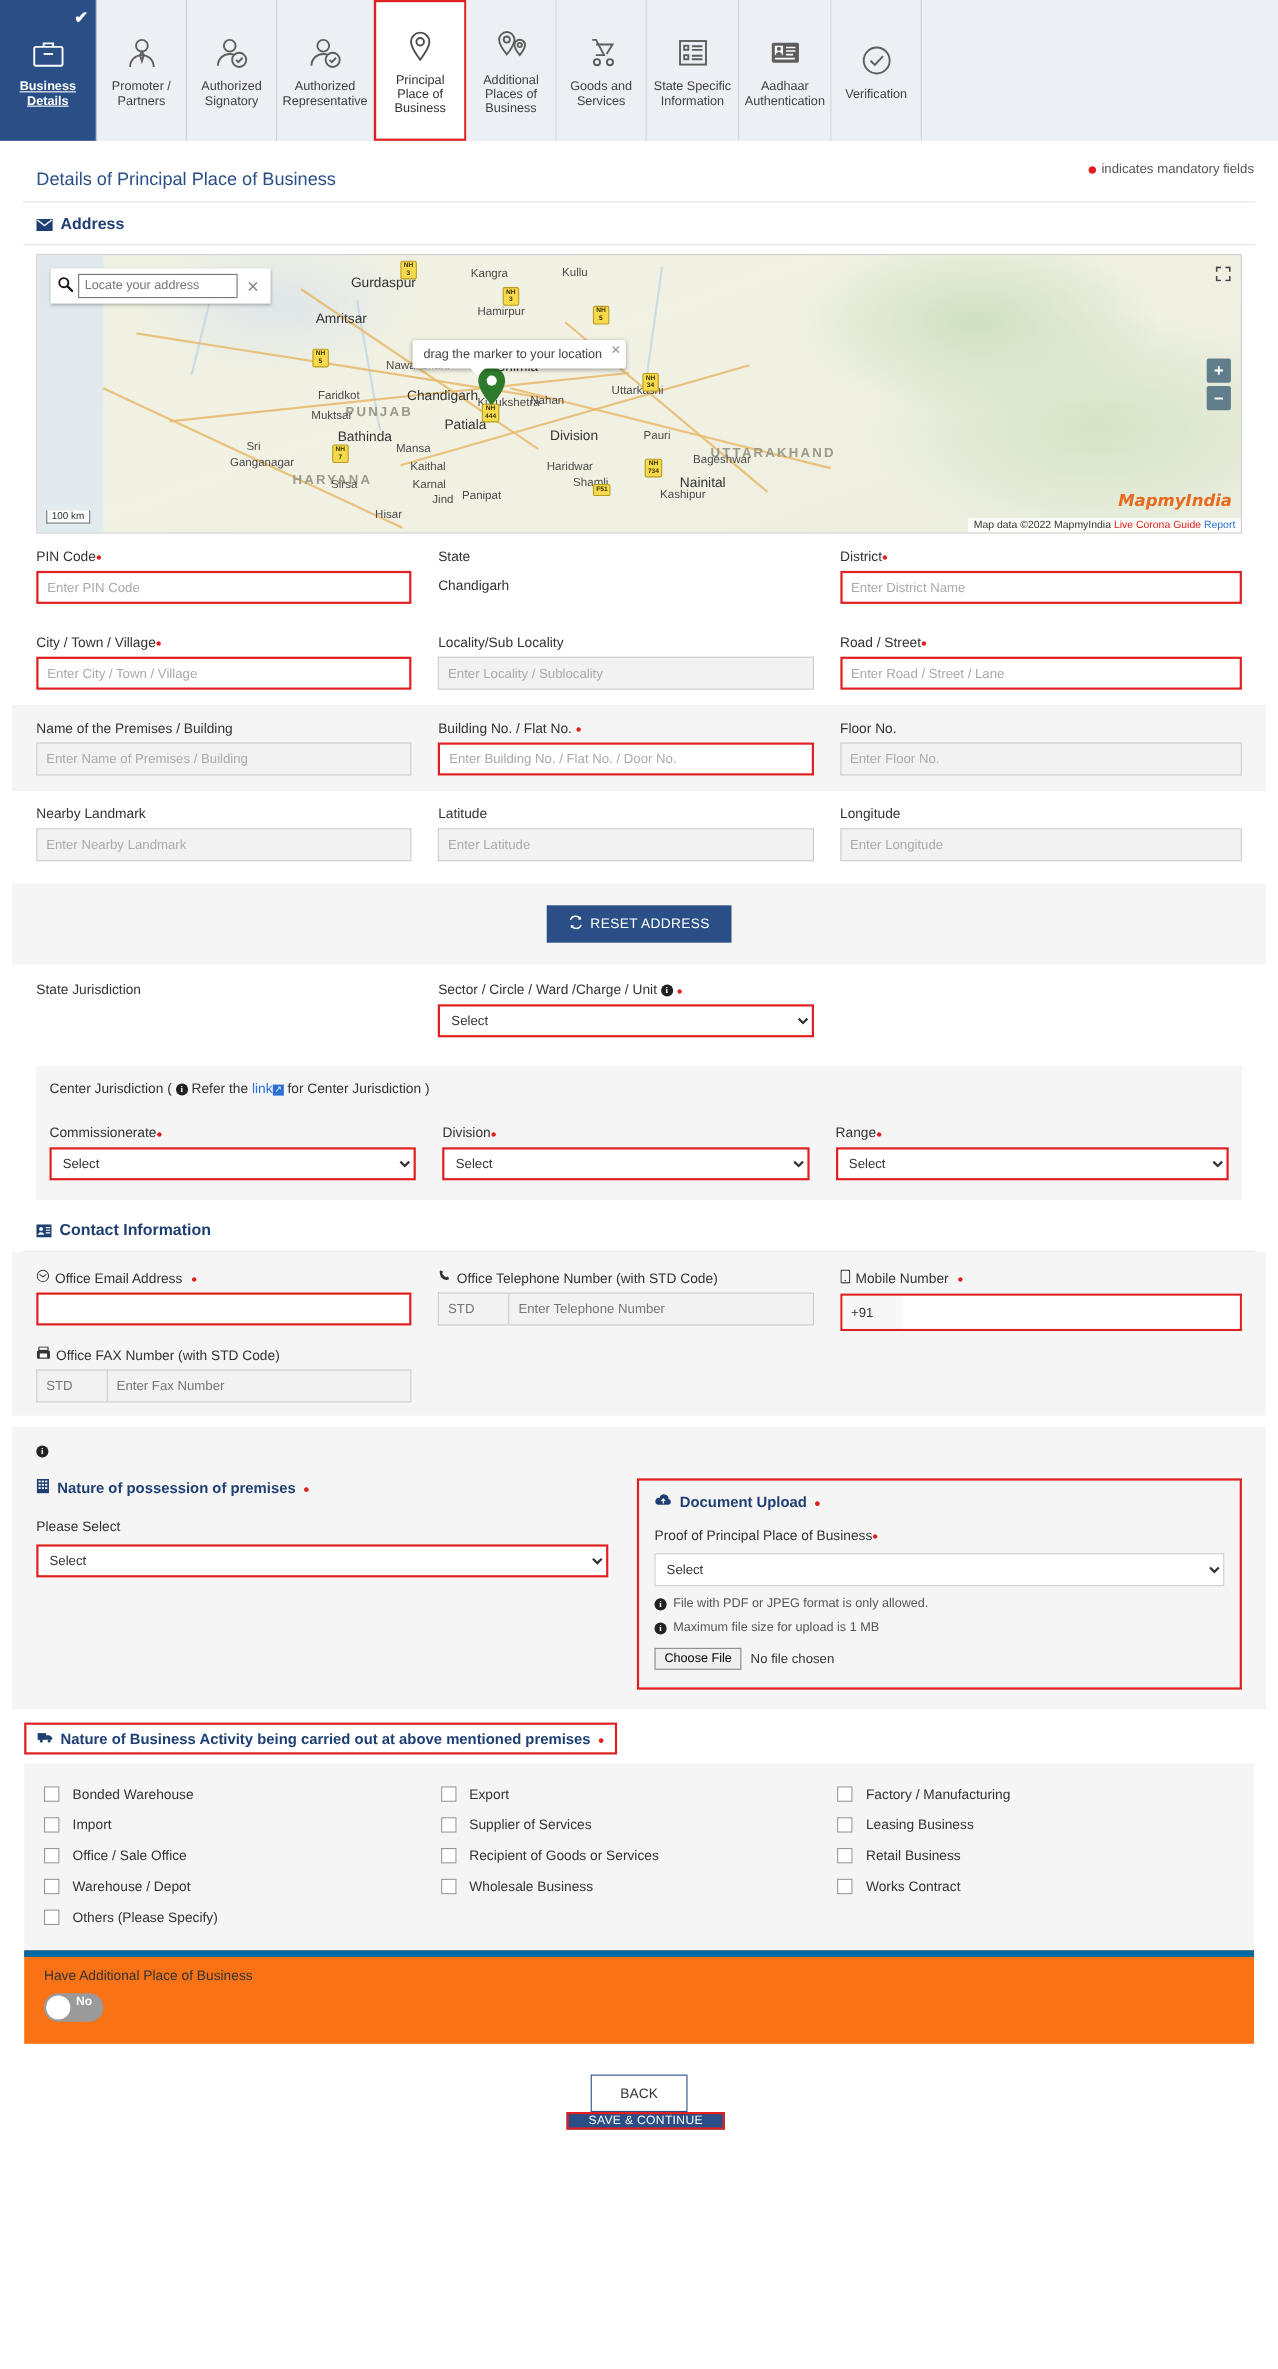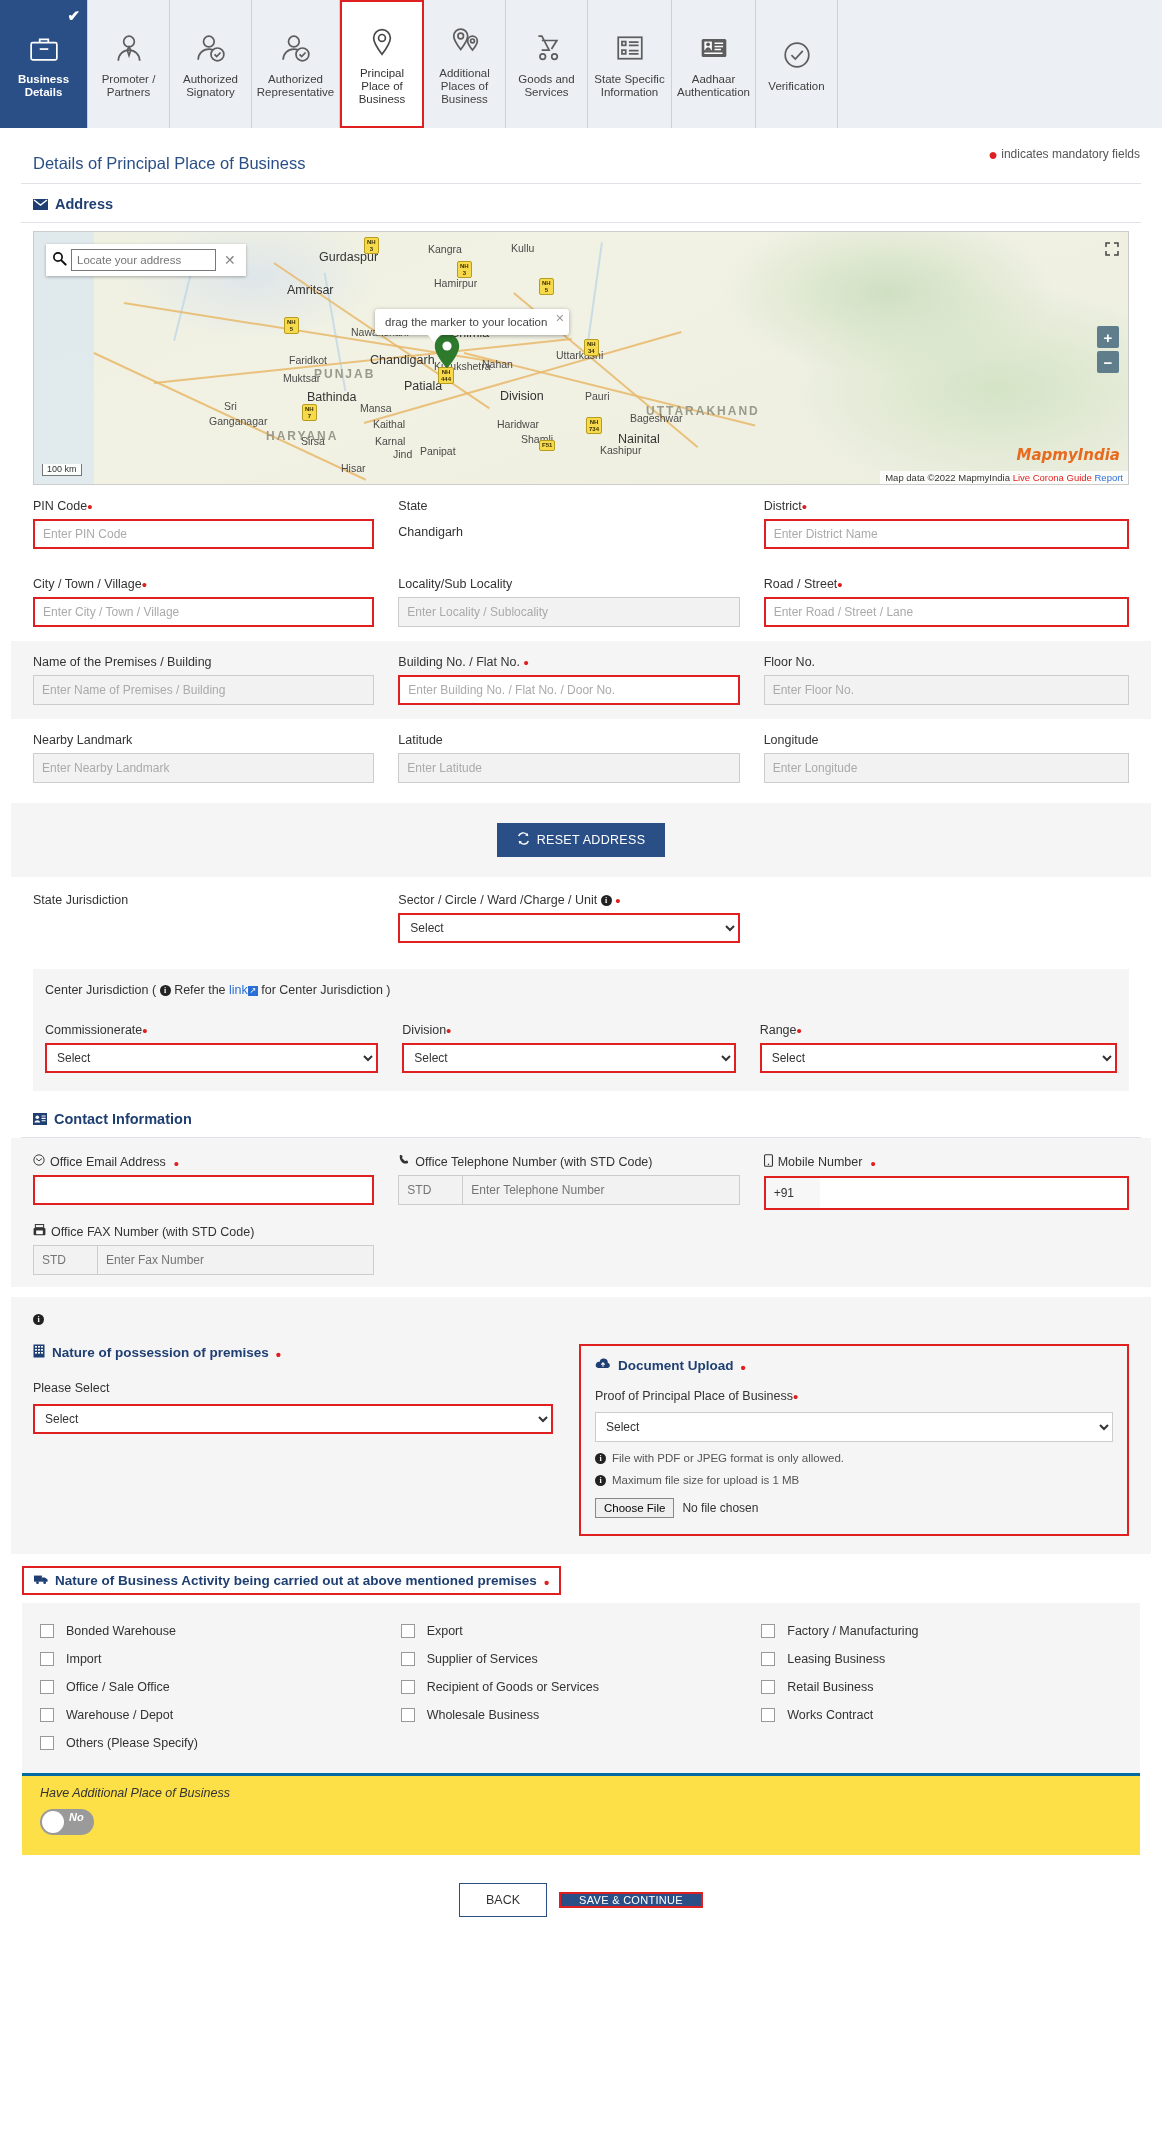--- a/index.html
+++ b/index.html
@@ -25,21 +25,21 @@
     flex:0 0 auto;
     background:#eceff3;
     border-right:1px solid #c9d2dc;
     display:flex; flex-direction:column; align-items:center; justify-content:center;
     padding:6px 4px 10px;
     cursor:pointer;
   }
   .tab .ticon { height:46px; display:flex; align-items:center; justify-content:center; margin-bottom:2px; }
   .tab .tlabel { font-size:11.5px; line-height:13px; text-align:center; color:#3f3f3f; }
   .tab.active { background:#2a4f86; }
-  .tab.active .tlabel { color:#ffffff; font-weight:bold; }
+  .tab.active .tlabel { color:#ffffff; font-weight:bold;text-decoration:underline; }
   .tab.current { background:#ffffff; border:2px solid #e02020; }
   .tab.current .tlabel { color:#333; }
   .tab .check { position:absolute; right:7px; top:7px; color:#fff; font-size:15px; font-weight:bold; }
 
   
   .mand { color:#e02020; font-size:15px; line-height:0; position:relative; top:2px; }
   .mand-note { position:absolute; right:22px; top:144px; font-size:12px; color:#555; }
   .mand-note .dot { color:#e02020; font-size:16px; position:relative; top:2px; }
 
   .content { position:absolute; left:11px; top:128px; width:1140px; }
@@ -193,29 +193,29 @@
     display:inline-flex; align-items:center; gap:7px;
     border:2px solid #e02020; padding:5px 10px; margin:12px 0 0 11px;
     color:#1f3f73; font-weight:bold; font-size:13.5px;
   }
   .act-grid { background:#f5f5f5; margin:8px 11px 0 11px; padding:14px 18px 16px;
     display:flex; flex-wrap:wrap; }
   .act-item { flex:0 0 33.33%; display:flex; align-items:flex-start; gap:12px;
     padding:7px 0; font-size:12.5px; color:#333; }
   .act-item .cbx { width:14px; height:14px; border:1px solid #999; background:#fff; flex:0 0 14px; }
 
-  .addl { background:#fde047; margin:0 11px; padding:10px 18px 20px; border-top:3px solid #0369a1;font-style:italic; }
+  .addl { background:#f97316; margin:0 11px; padding:10px 18px 20px; border-top:6px solid #0369a1; }
   .addl-lbl { font-size:12.5px; color:#333; margin-bottom:9px; }
   .toggle { width:54px; height:26px; border-radius:13px; background:#9a9a9a;
     display:flex; padding:2px; cursor:pointer; }
   .toggle .knob { width:22px; height:22px; border-radius:50%; background:#fff; }
   .toggle .tt { color:#fff; font-size:11px; font-weight:bold; margin-left:5px; }
 
   
-  .footer { display:flex; justify-content:center; gap:0; padding:28px 11px 16px; align-items:center; }
+  .footer { display:flex; justify-content:center; gap:0; padding:28px 11px 16px; align-items:center;flex-direction:column; }
   .btn-back { border:1px solid #2a4f86; background:#fff; color:#333; font-size:12.5px;
     padding:9px 26px; cursor:pointer; font-family:"Liberation Sans", sans-serif; }
   .btn-save { background:#2a4f86; color:#fff; border:2px solid #e02020; font-size:11px;
     padding:0 18px; cursor:pointer; font-family:"Liberation Sans", sans-serif;
     margin-left:12px; letter-spacing:.3px; }
 </style>
 </head>
 <body>
 
 <div class="page">

